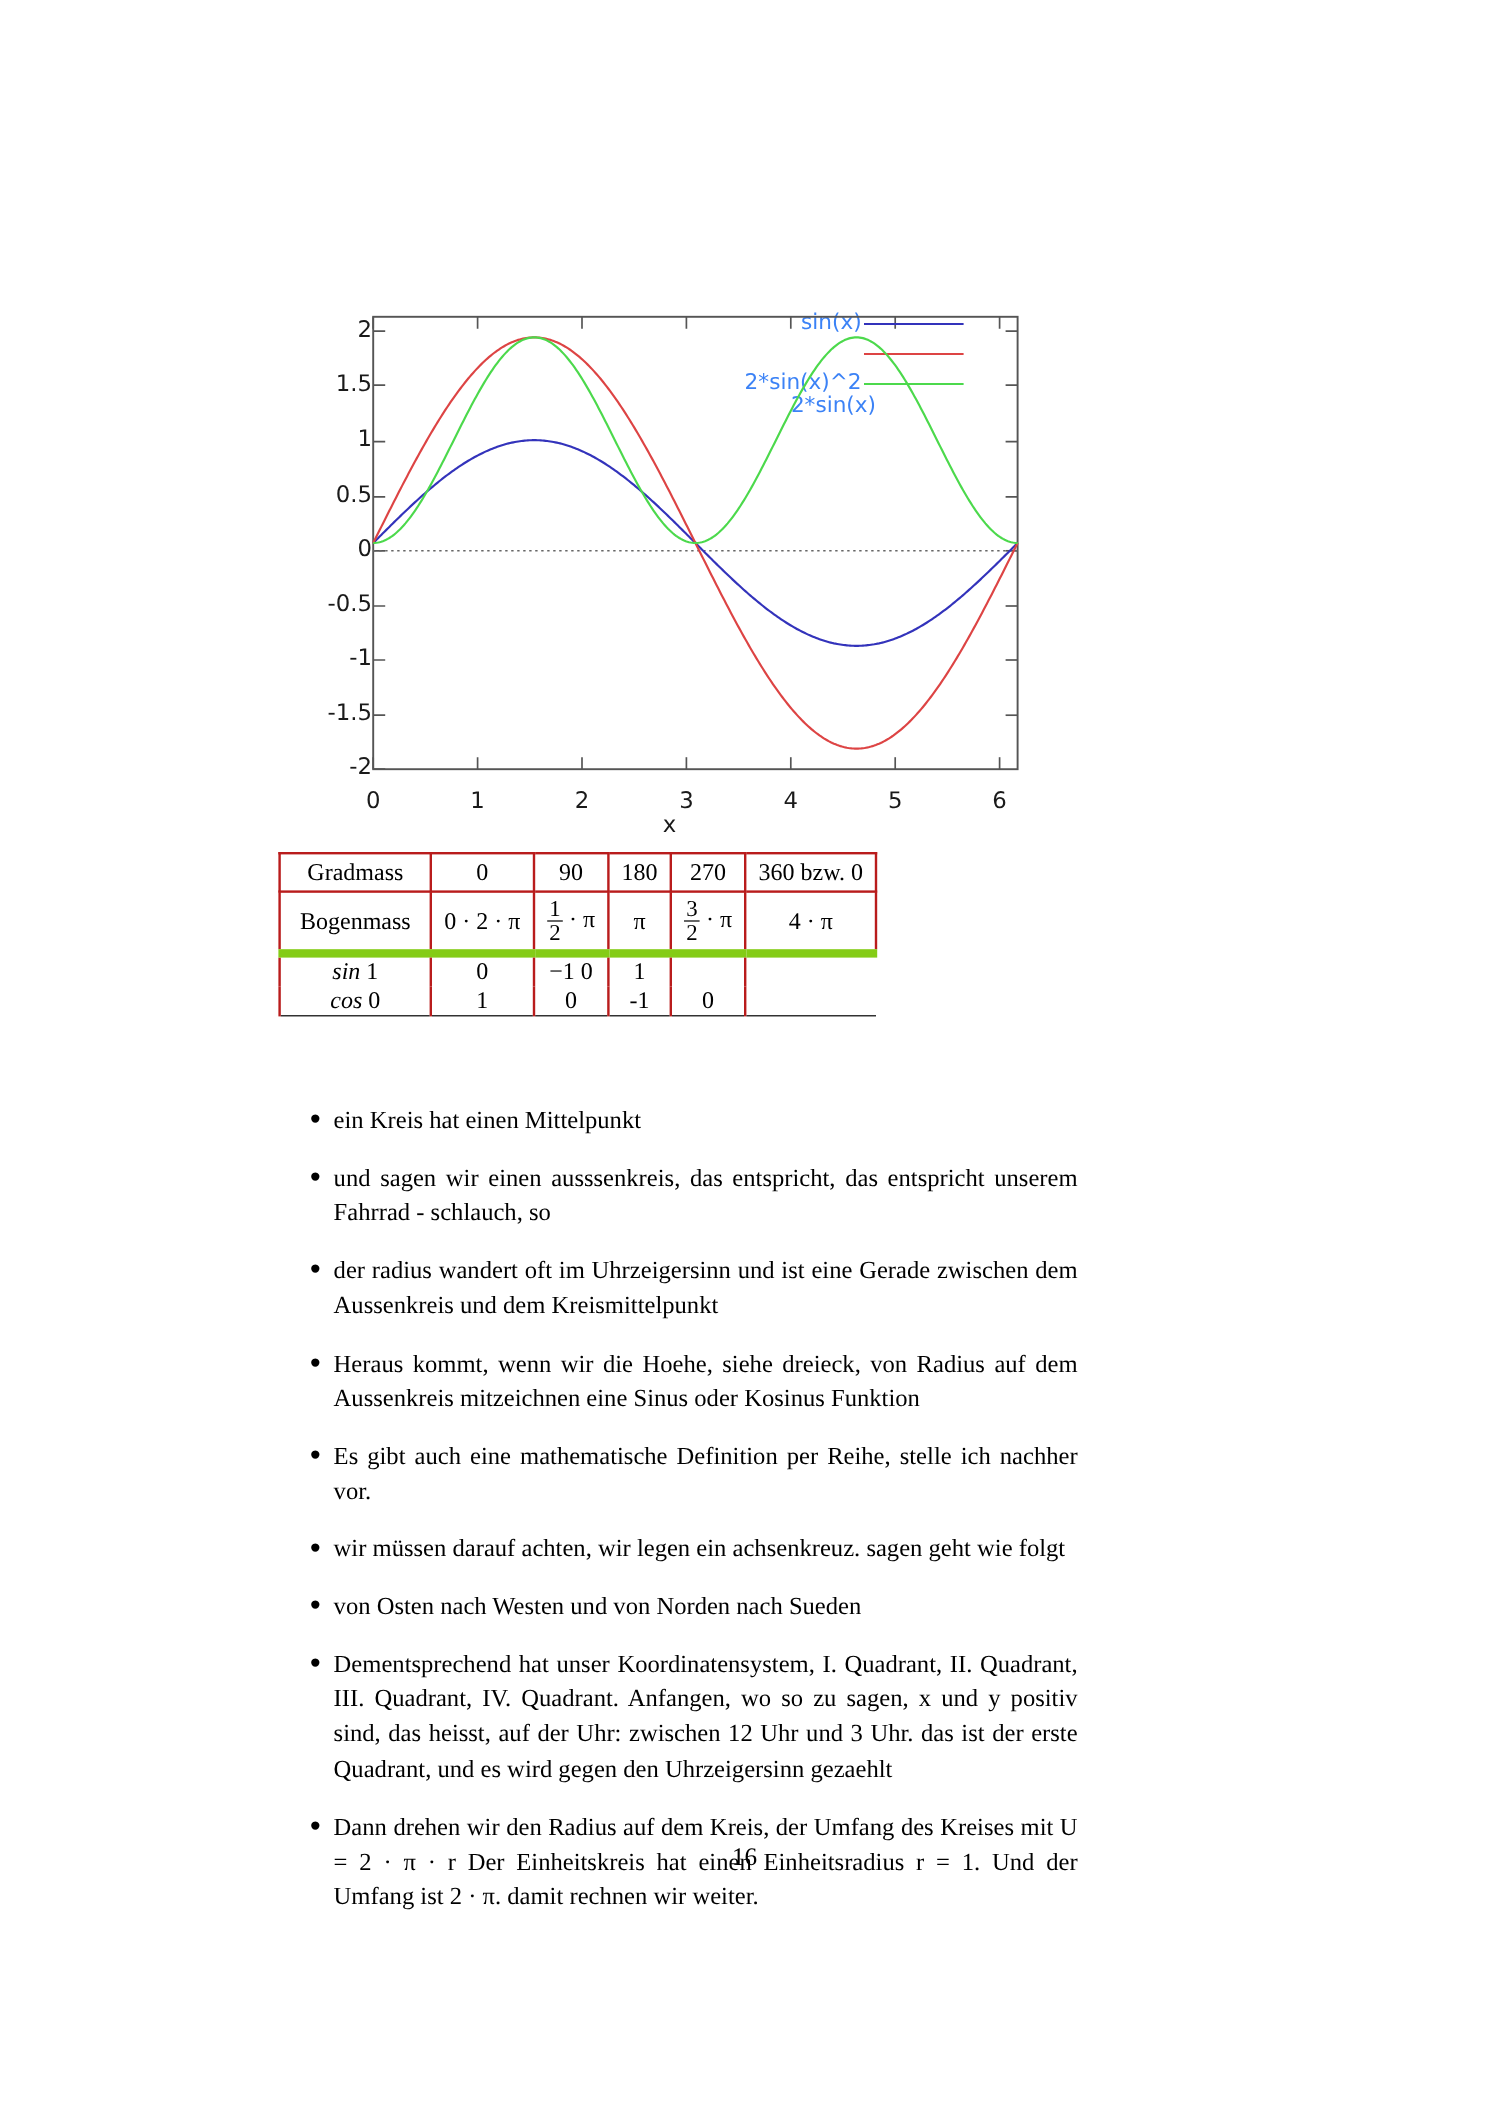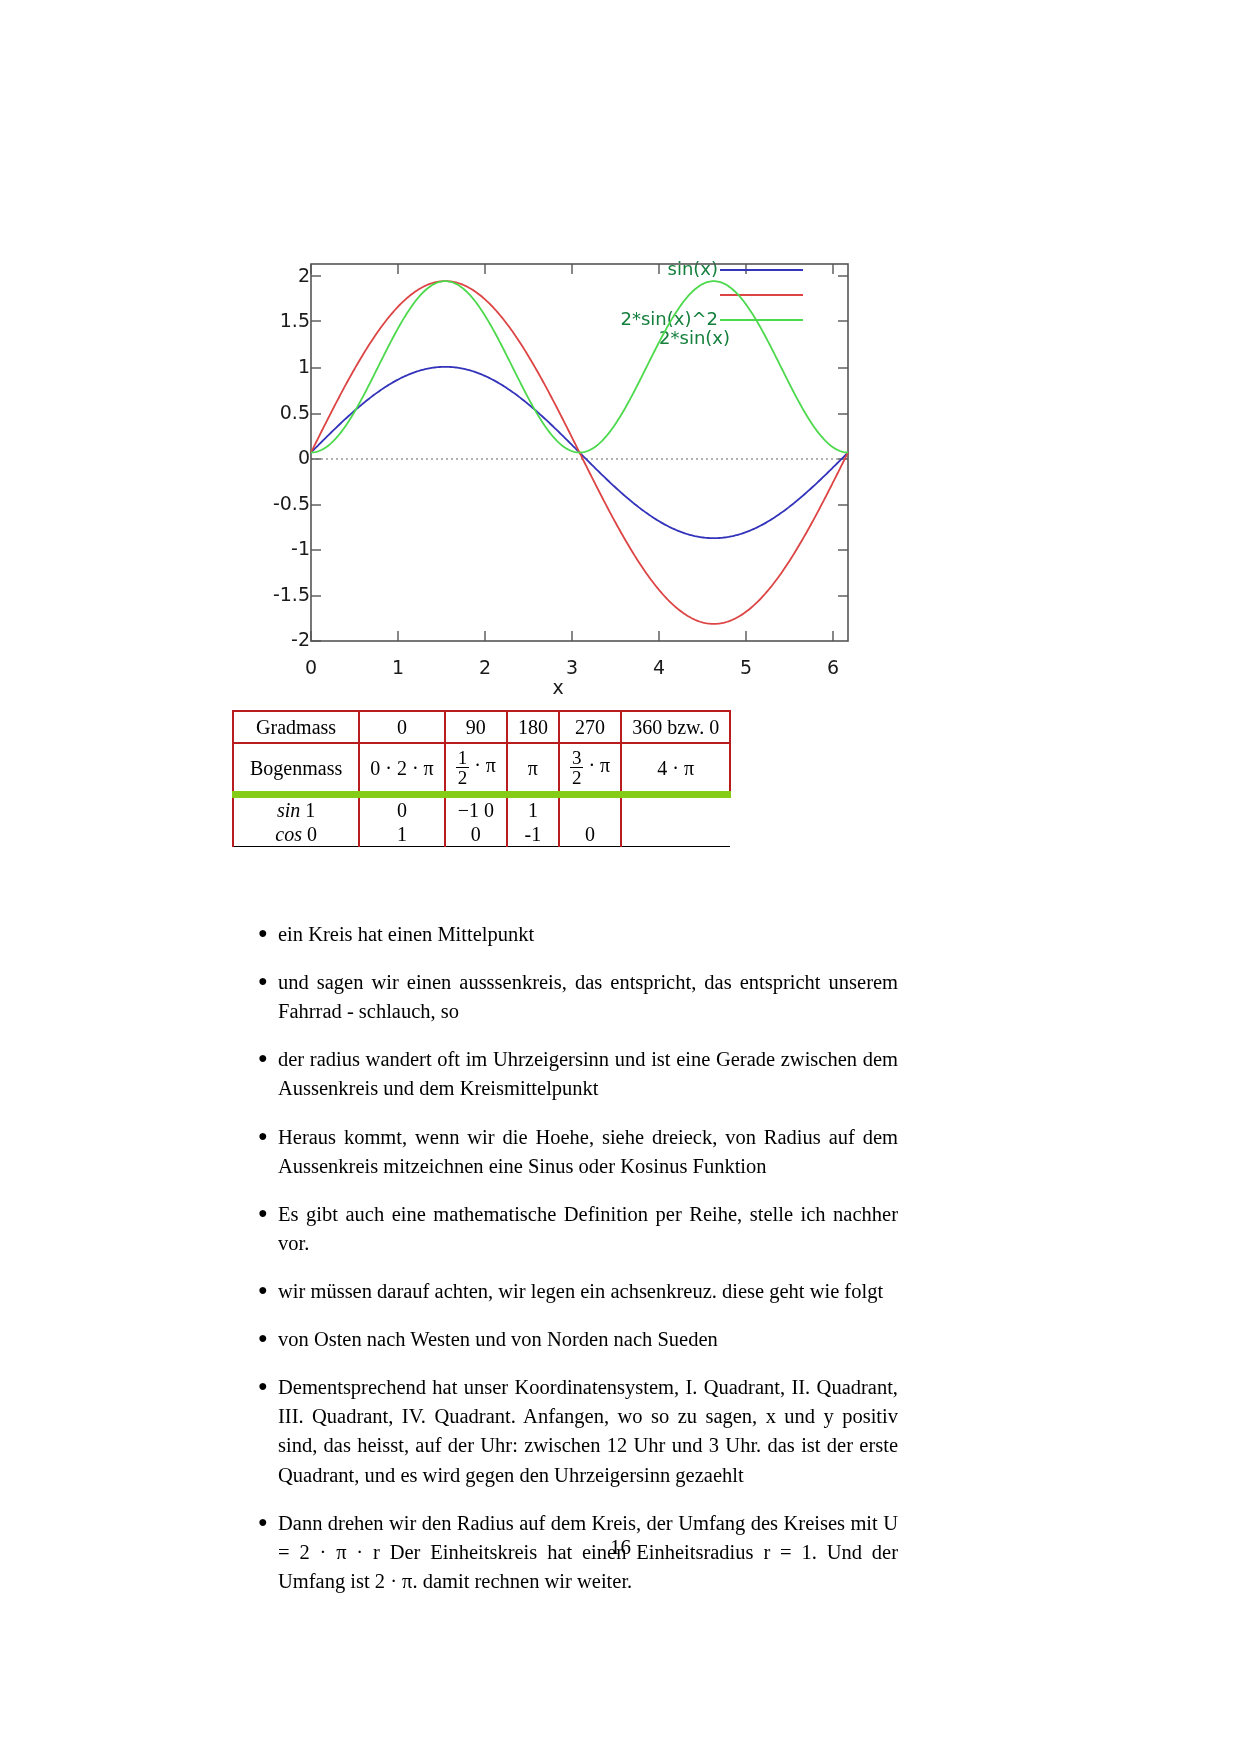--- a/index.html
+++ b/index.html
@@ -46,21 +46,21 @@
     width: 600px;
     text-align: center;
     font-family: "DejaVu Sans", sans-serif;
     font-size: 19px;
     color: #1a1a1a;
   }
   .legend-entry {
     position: absolute;
     font-family: "DejaVu Sans", sans-serif;
     font-size: 18px;
-    color: #15803d;
+    color: #3b82f6;
     white-space: nowrap;
     text-align: right;
   }
 
   
   #trig-table {
     position: absolute;
     left: 232px;
     top: 710px;
     border-collapse: collapse;
@@ -267,19 +267,19 @@
     </tr>
   </tbody>
 </table>
 
 <ul id="bullet-list">
   <li><span class="bullet-dot">●</span><span>ein Kreis hat einen Mittelpunkt</span></li>
   <li><span class="bullet-dot">●</span><span>und sagen wir einen ausssenkreis, das entspricht, das entspricht unserem Fahrrad - schlauch, so</span></li>
   <li><span class="bullet-dot">●</span><span>der radius wandert oft im Uhrzeigersinn und ist eine Gerade zwischen dem Aussenkreis und dem Kreismittelpunkt</span></li>
   <li><span class="bullet-dot">●</span><span>Heraus kommt, wenn wir die Hoehe, siehe dreieck, von Radius auf dem Aussenkreis mitzeichnen eine Sinus oder Kosinus Funktion</span></li>
   <li><span class="bullet-dot">●</span><span>Es gibt auch eine mathematische Definition per Reihe, stelle ich nachher vor.</span></li>
-  <li><span class="bullet-dot">●</span><span>wir müssen darauf achten, wir legen ein achsenkreuz. diese geht wie folgt</span></li>
+  <li><span class="bullet-dot">●</span><span>wir müssen darauf achten, wir legen ein achsenkreuz. sagen geht wie folgt</span></li>
   <li><span class="bullet-dot">●</span><span>von Osten nach Westen und von Norden nach Sueden</span></li>
   <li><span class="bullet-dot">●</span><span>Dementsprechend hat unser Koordinatensystem, I. Quadrant, II. Quadrant, III. Quadrant, IV. Quadrant. Anfangen, wo so zu sagen, x und y positiv sind, das heisst, auf der Uhr: zwischen 12 Uhr und 3 Uhr. das ist der erste Quadrant, und es wird gegen den Uhrzeigersinn gezaehlt</span></li>
   <li><span class="bullet-dot">●</span><span>Dann drehen wir den Radius auf dem Kreis, der Umfang des Kreises mit U = 2 · π · r Der Einheitskreis hat einen Einheitsradius r = 1. Und der Umfang ist 2 · π. damit rechnen wir weiter.</span></li>
 </ul>
 
 <div id="page-number">16</div>
 
 </body></html>

